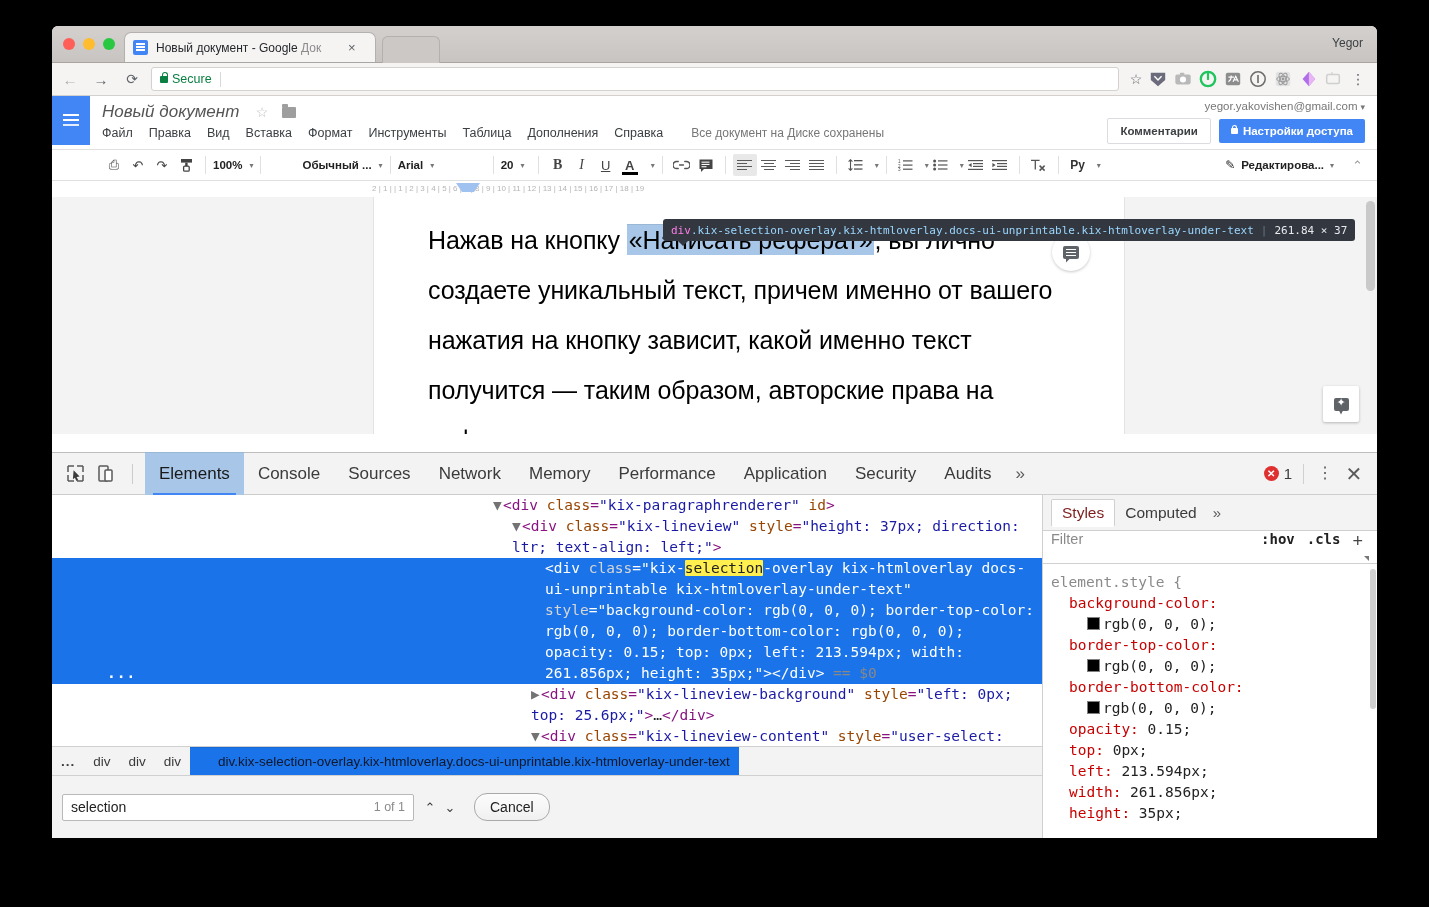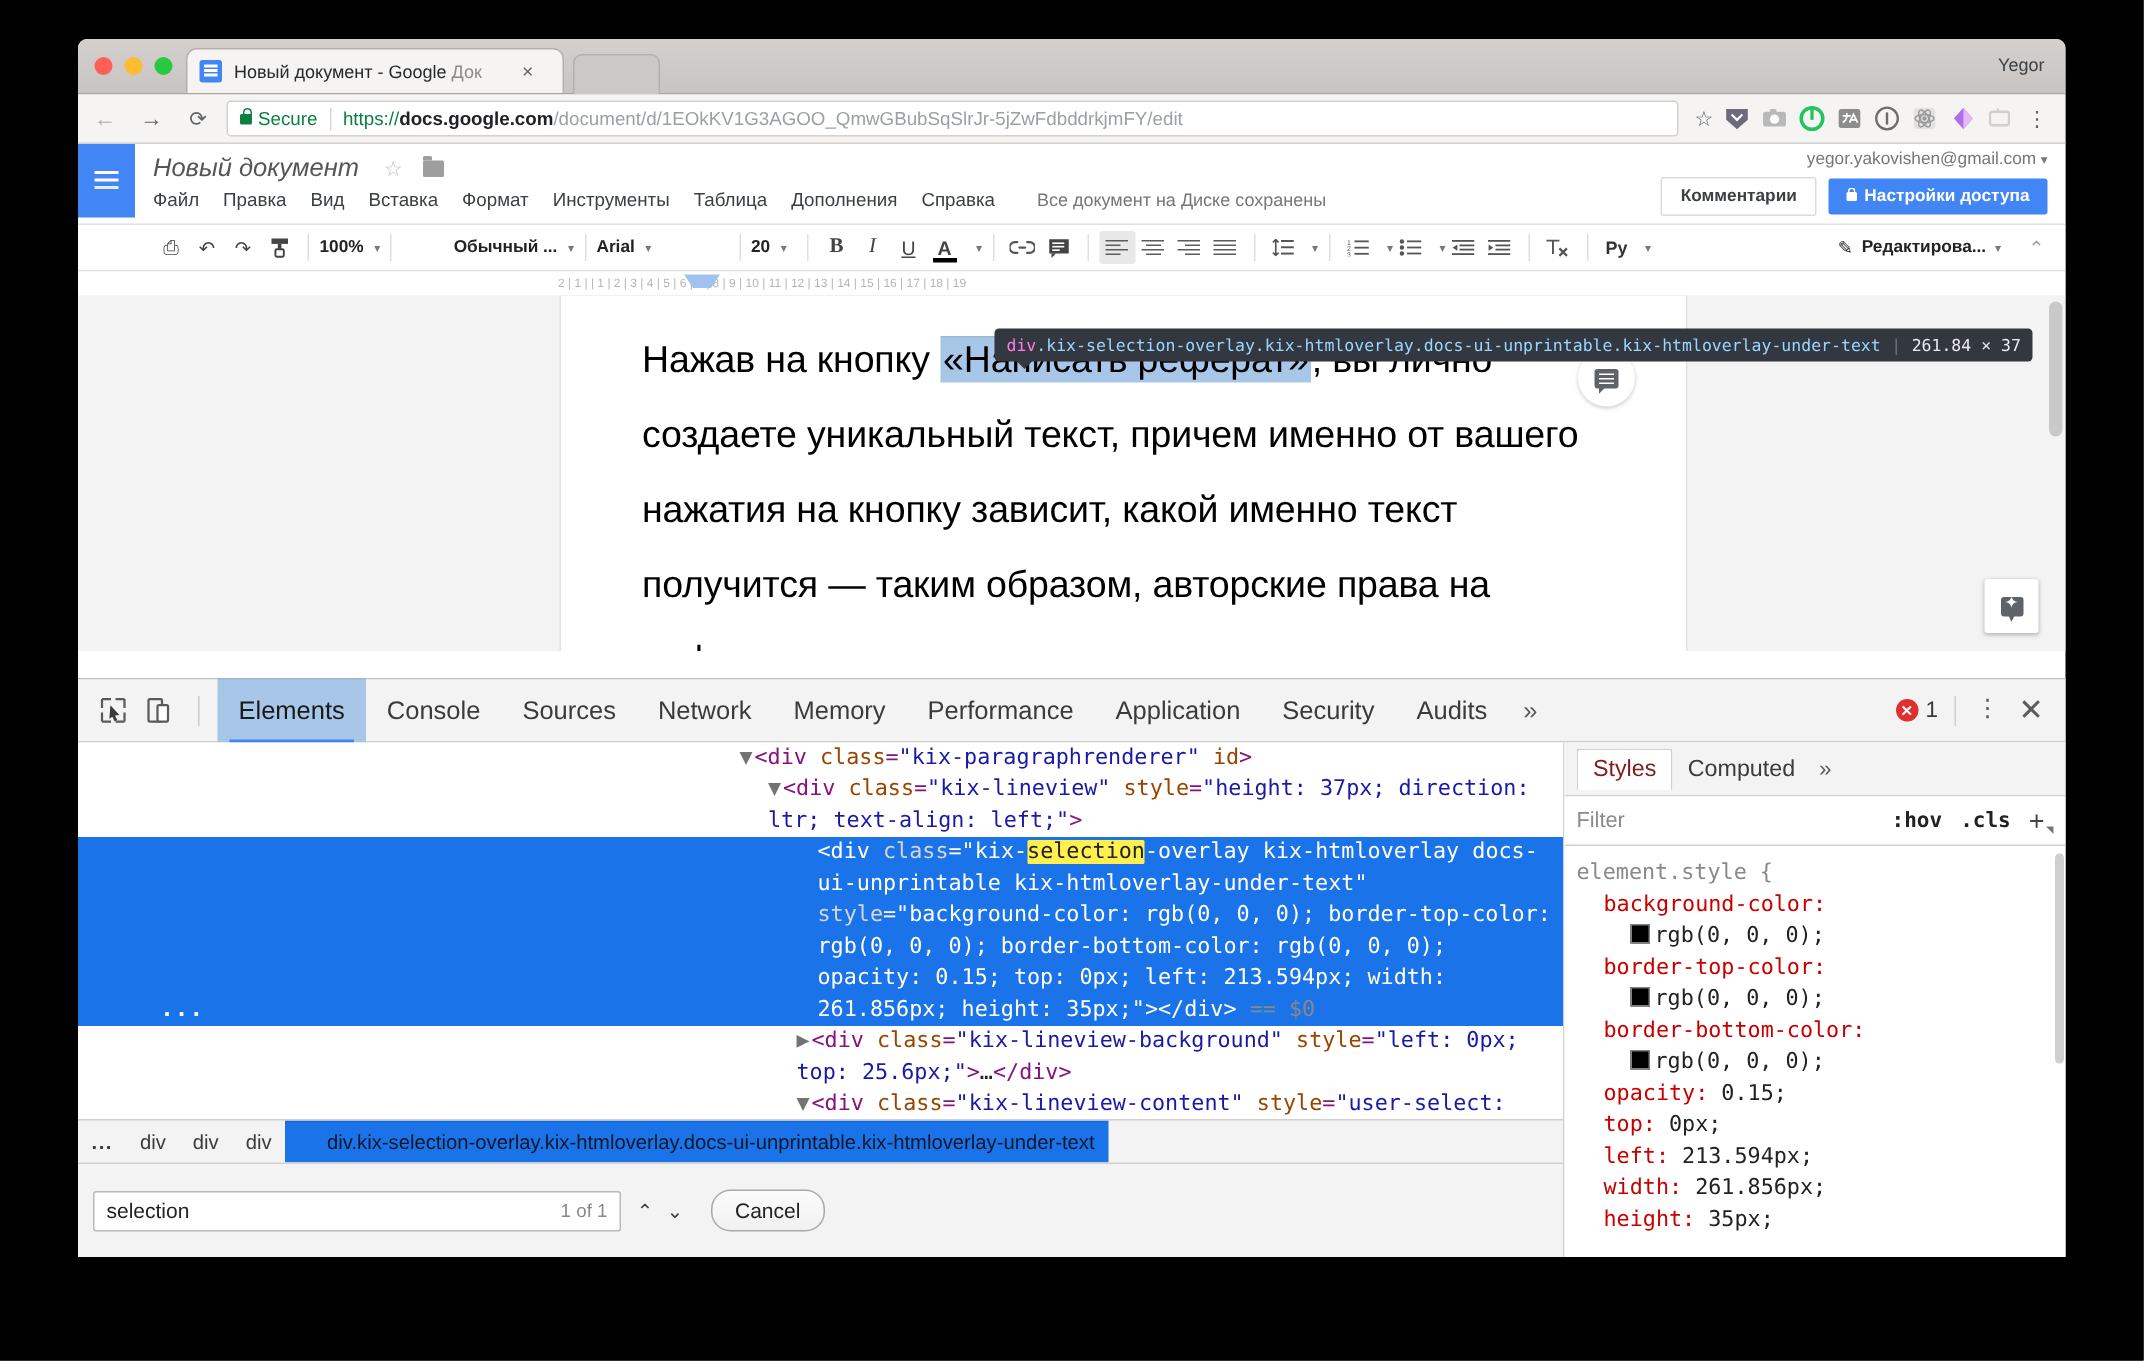--- a/index.html
+++ b/index.html
@@ -389,21 +389,21 @@
     height:36px;background:#f3f3f3;border-bottom:1px solid #d0d0d0;display:flex;
     align-items:center;padding-left:8px;box-sizing:border-box;
   }
   .st-tab{
     font-size:15.5px;color:#3b3b3b;padding:4px 10px;border-radius:2px;white-space:nowrap;
   }
   .st-tab.sel{background:#fff;border:1px solid #d0d0d0;border-bottom-color:#fff;
     margin-bottom:-1px;color:#7f1d1d;}
   .st-more{font-size:15px;color:#5a5a5a;padding-left:6px;}
   .st-filter{
-    height:33px;border-bottom:1px solid #d0d0d0;display:flex;align-items:center;
+    height:33px;border-bottom:1px solid #d0d0d0;display:flex;
     padding:0 8px;box-sizing:border-box;background:#fff;
   }
   .st-filter .ftext{font-size:14.5px;color:#8a8a8a;flex:1 1 auto;}
   .st-filter .hov{font-size:14px;color:#222;font-weight:700;margin-right:12px;
     font-family:"DejaVu Sans Mono","Liberation Mono",monospace;}
   .st-filter .cls{font-size:14px;color:#222;font-weight:700;margin-right:12px;
     font-family:"DejaVu Sans Mono","Liberation Mono",monospace;}
   .st-filter .plus{font-size:18px;color:#444;position:relative;padding-right:6px;}
   .st-filter .plus:after{
     content:"";position:absolute;right:0;bottom:2px;width:0;height:0;
@@ -448,21 +448,20 @@
     </div>
 
     <div class="omnirow">
       <div class="navbtn">←</div>
       <div class="navbtn active">→</div>
       <div class="navbtn reload">⟳</div>
       <div class="omnibox">
         <div class="lock"></div>
         <div class="secure">Secure</div>
         <div class="omnisep"></div>
-        <div class="url"><span class="sch">https://</span><b>docs.google.com</b><span>/document/d/1EOkKV1G3AGOO_QmwGBubSqSlrJr-5jZwFdbddrkjmFY/edit</span></div>
       </div>
       <div class="star">☆</div>
       <div class="extbar">
         <svg class="ext" viewBox="0 0 20 20">
             <path d="M2 3h16v8l-8 7-8-7z" fill="#6b6b7b"></path>
             <path d="M6 7l4 4 4-4" stroke="#fff" stroke-width="1.6" fill="none"></path>
           </svg>
         <svg class="ext" viewBox="0 0 20 20">
             <rect x="1.5" y="5" width="17" height="11" rx="2" fill="#b9b9b9"></rect>
             <circle cx="10" cy="10.5" r="3.4" fill="#fff"></circle>

